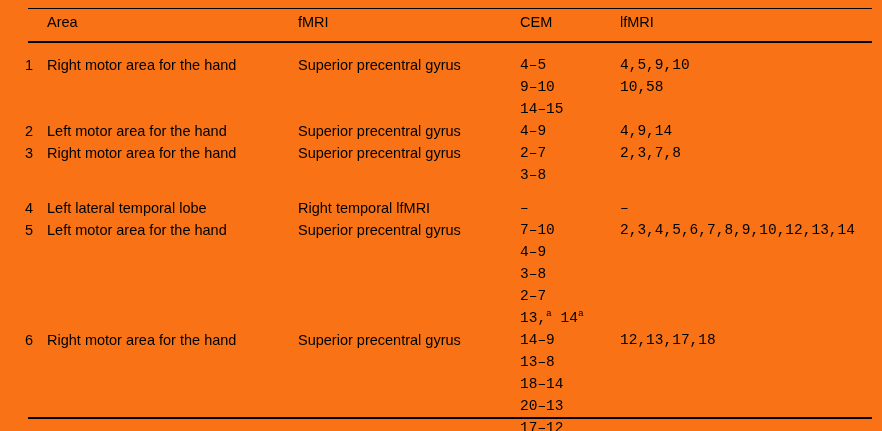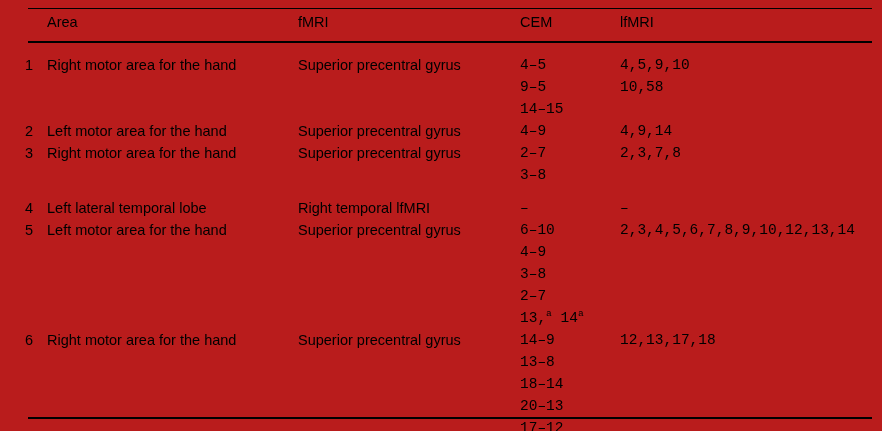--- a/index.html
+++ b/index.html
@@ -12,21 +12,21 @@
     height: 431px;
     font-family: "Liberation Sans", sans-serif;
     color: #000000;
     overflow: hidden;
   }
 
   #table-wrap {
     position: relative;
     width: 882px;
     height: 431px;
-    background: #b91c1c;
+    background: #f97316;
   }
 
   .rule {
     position: absolute;
     left: 28px;
     width: 844px;
     background: #000000;
   }
   .rule-top    { top: 8px;   height: 1px; }
   .rule-header { top: 41px;  height: 2px; }
@@ -114,21 +114,21 @@
         <th class="cell-lfmri">lfMRI</th>
       </tr>
     </thead>
     <tbody id="table-body">
         <tr class="row-first">
           <td class="cell-num">1</td>
           <td class="cell-area">Right motor area for the hand</td>
           <td class="cell-fmri">Superior precentral gyrus</td>
           <td class="cell-cem lines">
             <span>4–5</span>
-            <span>9–5</span>
+            <span>9–10</span>
             <span>14–15</span>
           </td>
           <td class="cell-lfmri lines">
             <span>4,5,9,10</span>
             <span>10,58</span>
           </td>
         </tr>
         <tr class="spacer-row">
           <td colspan="5" style="height: 0px;"></td>
         </tr>
@@ -167,21 +167,21 @@
           </td>
           <td class="cell-lfmri lines">
             <span>–</span>
           </td>
         </tr>
         <tr>
           <td class="cell-num">5</td>
           <td class="cell-area">Left motor area for the hand</td>
           <td class="cell-fmri">Superior precentral gyrus</td>
           <td class="cell-cem lines">
-            <span>6–10</span>
+            <span>7–10</span>
             <span>4–9</span>
             <span>3–8</span>
             <span>2–7</span>
             <span>13,<sup>a</sup> 14<sup>a</sup></span>
           </td>
           <td class="cell-lfmri lines">
             <span>2,3,4,5,6,7,8,9,10,12,13,14</span>
           </td>
         </tr>
         <tr class="spacer-row">

